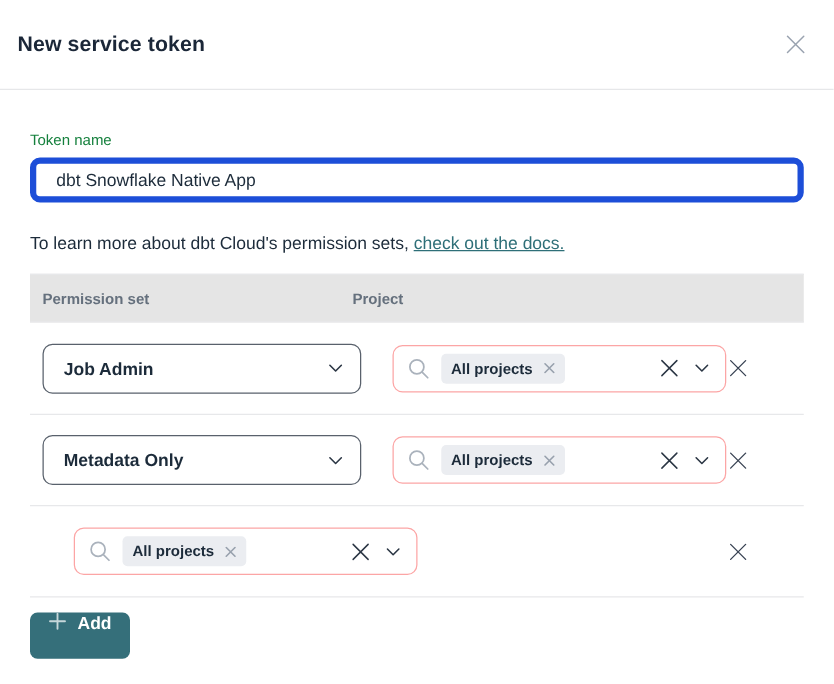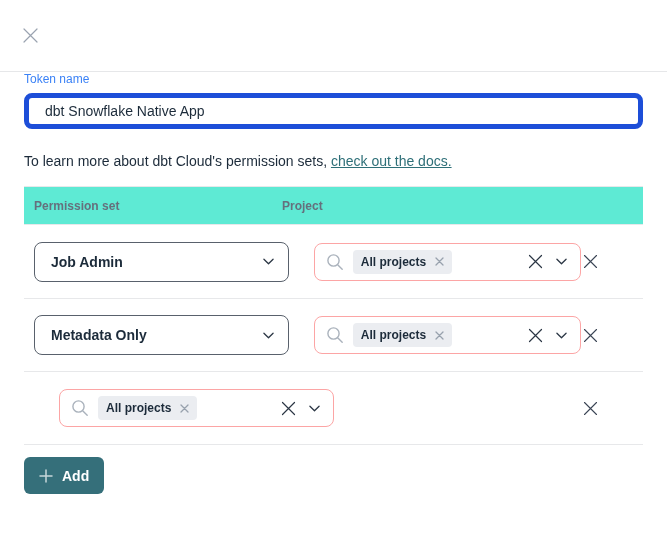--- a/index.html
+++ b/index.html
@@ -6,30 +6,30 @@
   html,body { width:667px; height:547px; background:#ffffff;
     font-family:"Liberation Sans", sans-serif; color:#1c2b3a; overflow:hidden; }
 
   .modal-header { height:72px; display:flex; align-items:center;
     justify-content:space-between; padding:0 14px; border-bottom:1px solid #e6e7e9; }
   .modal-title { font-size:17px; font-weight:700; color:#1b2738; letter-spacing:.1px; }
   .close-btn { background:none; border:none; cursor:pointer; padding:6px 8px; display:flex; }
 
   .modal-body { padding:0 24px; }
 
-  .field-label { display:block; font-size:12px; color:#3b82f6; }
+  .field-label { display:block; margin-top:33px; font-size:12px; color:#15803d; }
   .token-input { margin-top:7px; width:100%; height:36px; border:5px solid #1d4ed8;
     border-radius:8px; padding:0 16px; font-size:14px; color:#1c2b3a;
     font-family:"Liberation Sans", sans-serif; background:#fff; outline:none; }
 
   .docs-note { margin-top:24px; font-size:14px; color:#1c2b3a; }
   .docs-note a { color:#2e6f78; text-decoration:underline; cursor:pointer; }
 
   .perm-table { margin-top:17px; }
-  .table-head { display:flex; align-items:center; height:39px; background:#5eead4;
+  .table-head { display:flex; align-items:center; height:39px; background:#e5e5e5;
     border-top:1px solid #e7e8ea; border-bottom:1px solid #e7e8ea; padding:0 10px;
     font-size:12px; font-weight:700; color:#65707d; }
   .head-perm { width:243px; }
   .head-proj { flex:1; padding-left:5px; }
 
   .perm-row { display:flex; align-items:center; height:73px; padding:0 10px; }
   .perm-row + .perm-row { border-top:1px solid #e7e8ea; }
   .perm-table { border-bottom:1px solid #e7e8ea; }
 
   .select { width:262px; height:40px; border:1px solid #59616c; border-radius:8px;
@@ -46,29 +46,30 @@
     gap:9px; white-space:nowrap; }
   .tag .tag-x { display:flex; cursor:pointer; }
   .ms-right { margin-left:auto; display:flex; align-items:center; gap:13px; }
   .icon-btn { background:none; border:none; padding:0; display:flex; cursor:pointer; }
 
   .row-remove { margin-left:auto; margin-right:33px; background:none; border:none;
     padding:2px; display:flex; cursor:pointer; }
 
   .add-btn { margin-top:12px; height:37px; padding:0 15px; background:#356f7a;
     border:none; border-radius:6px; color:#ffffff; font-size:14px; font-weight:700;
-    font-family:"Liberation Sans", sans-serif; display:inline-flex; align-items:center;
+    font-family:"Liberation Sans", sans-serif; display:inline-flex; 
     gap:9px; cursor:pointer; }
 </style>
 </head>
 <body>
 
 <div>
 
   <div class="modal-header">
+    <div class="modal-title">New service token</div>
     <button class="close-btn" aria-label="Close">
       <svg width="17" height="17" viewBox="0 0 17 17" fill="none">
         <path d="M2 2 L15 15 M15 2 L2 15" stroke="#9aa3b0" stroke-width="1.2" stroke-linecap="round"></path>
       </svg>
     </button>
   </div>
 
   <div class="modal-body">
 
     <label class="field-label">Token name</label>

